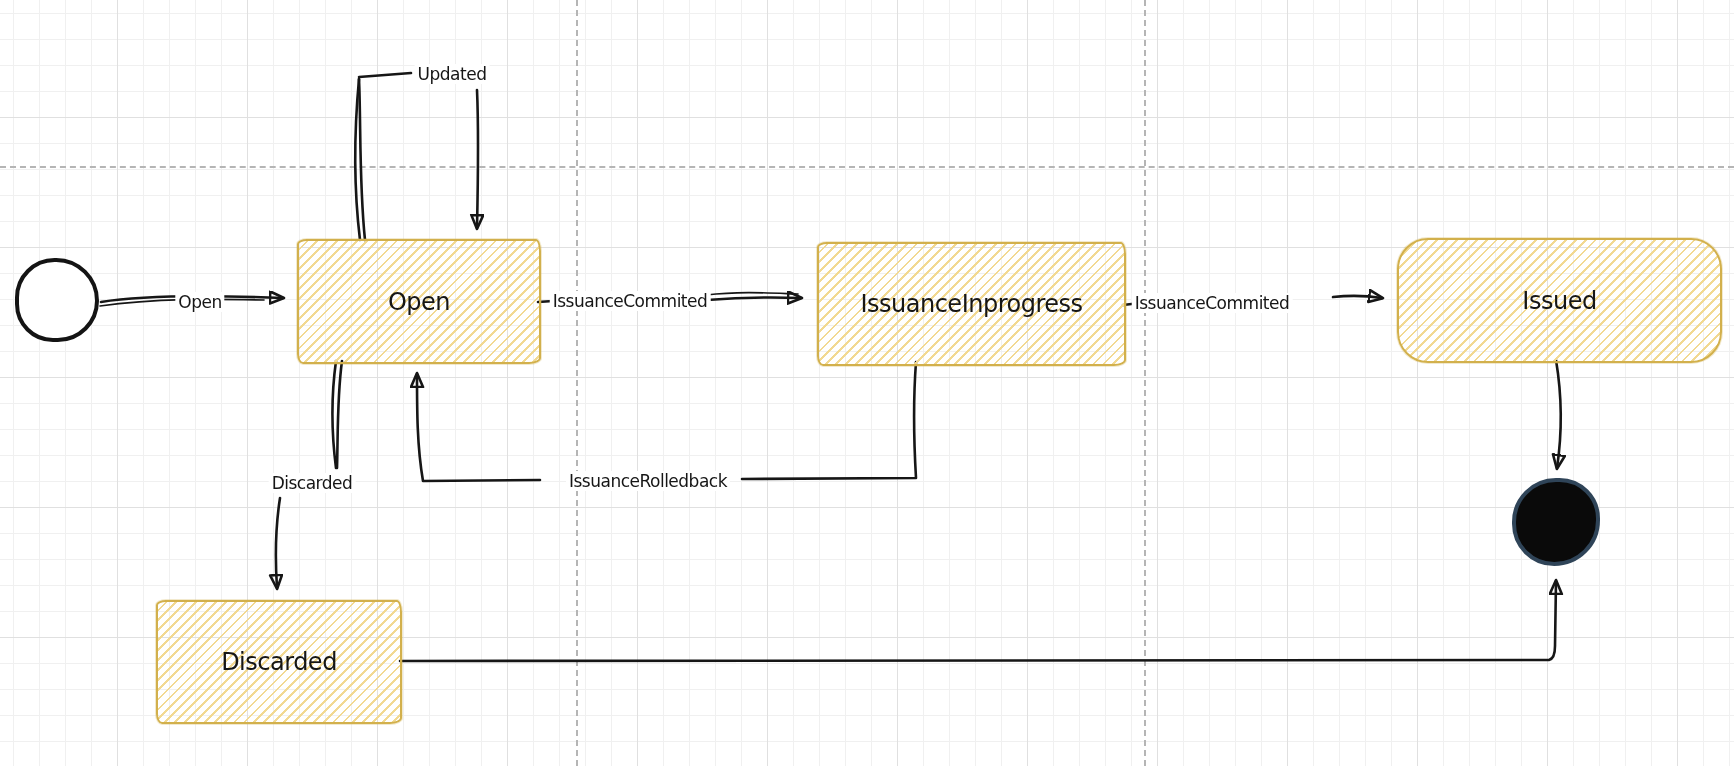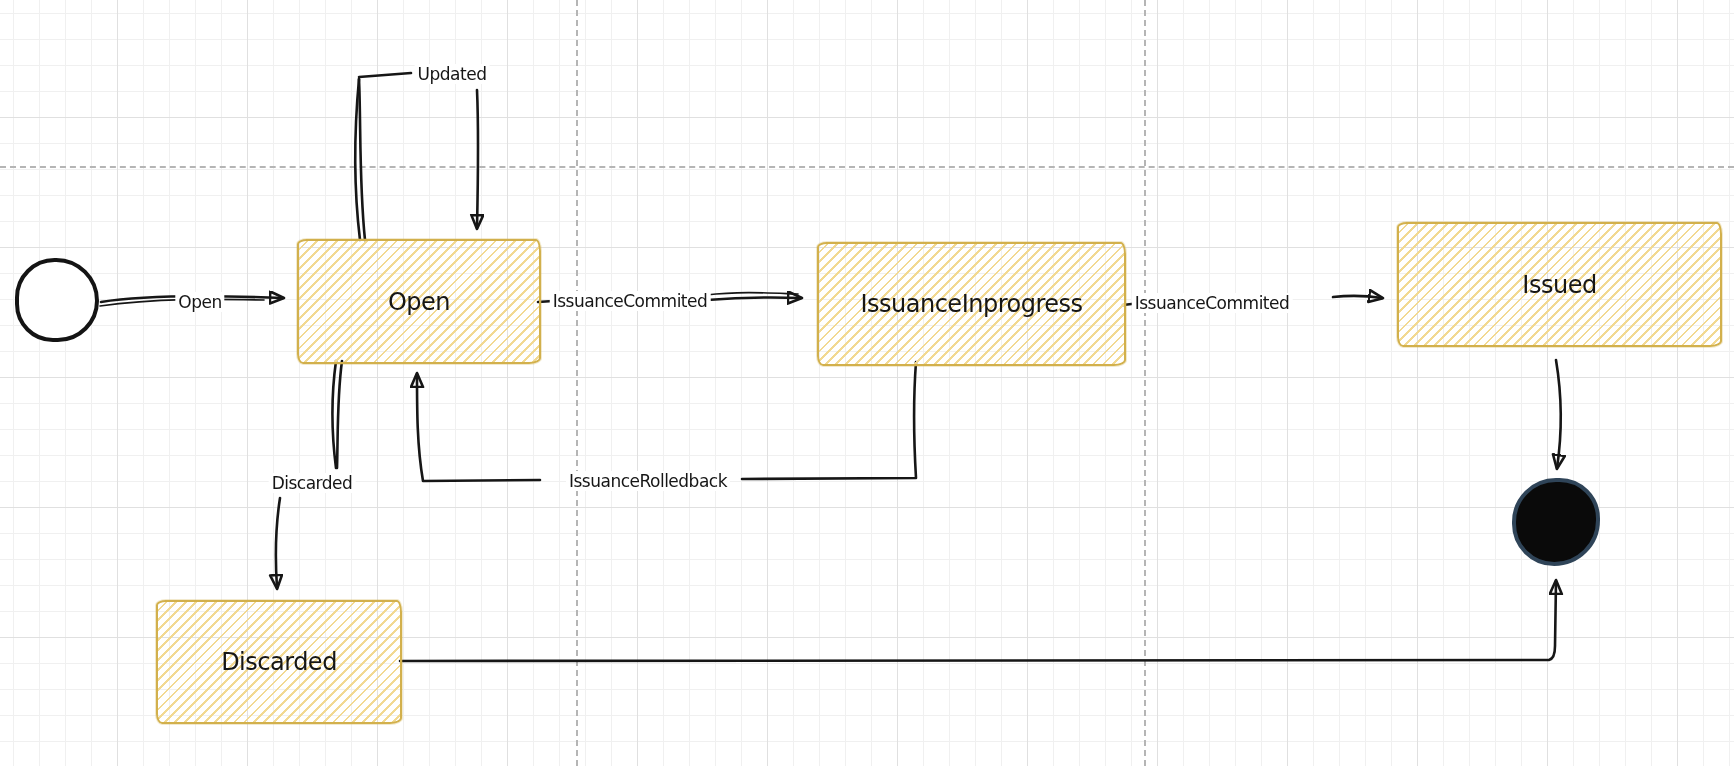--- a/index.html
+++ b/index.html
@@ -115,21 +115,21 @@
   <div class="final-circle"></div>
 
   <div class="state" style="left:297px;top:239px;width:240px;height:121px;">
     <span class="state-label">Open</span>
   </div>
 
   <div class="state" style="left:817px;top:242px;width:305px;height:120px;">
     <span class="state-label">IssuanceInprogress</span>
   </div>
 
-  <div class="state" style="left:1397px;top:222px;width:321px;height:121px;">
+  <div class="state" style="left:1397px;top:238px;width:321px;height:121px;border-radius:31px;">
     <span class="state-label">Issued</span>
   </div>
 
   <div class="state" style="left:156px;top:600px;width:242px;height:120px;">
     <span class="state-label">Discarded</span>
   </div>
 
   <div class="edge-label" style="left:200px;top:302px;">Open</div>
   <div class="edge-label" style="left:452px;top:74px;">Updated</div>
   <div class="edge-label" style="left:630px;top:301px;">IssuanceCommited</div>

